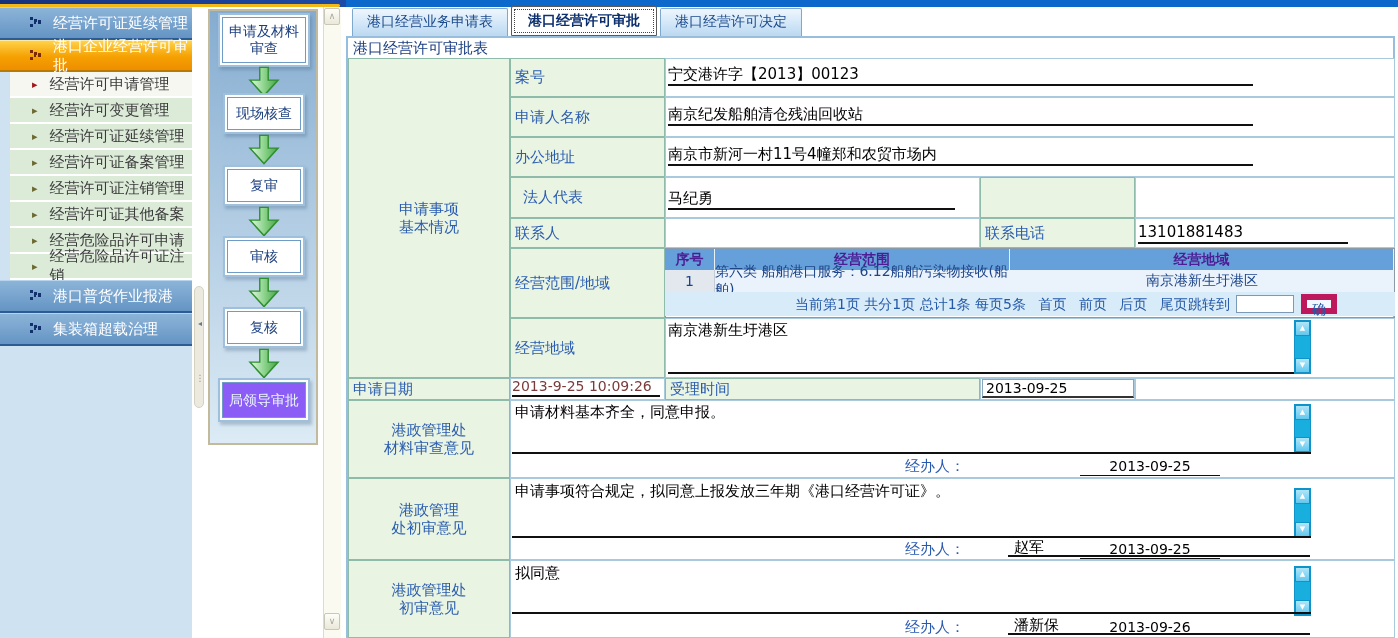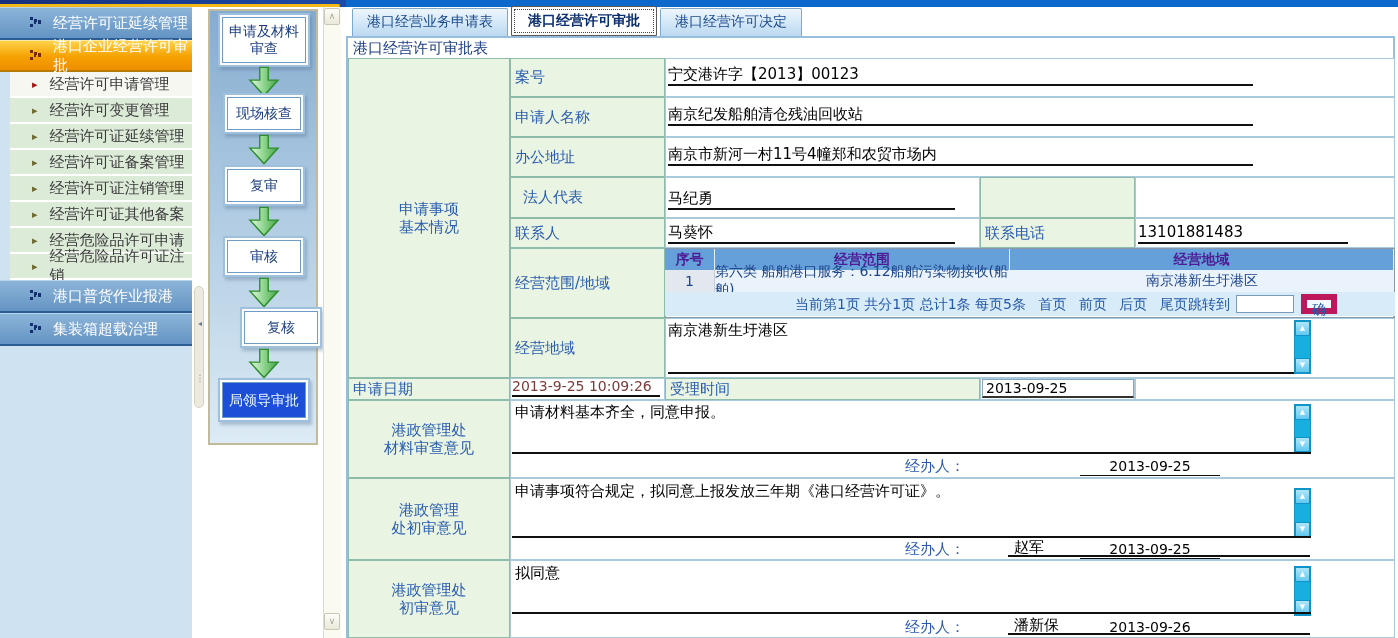--- a/index.html
+++ b/index.html
@@ -39,21 +39,21 @@
 
   
   .flowcol { position:absolute; left:206px; top:7px; width:117px; height:631px; background:#fff; }
   .flowpanel { position:absolute; left:208px; top:9px; width:110px; height:436px;
     border:2px solid #c3ba9c;
     background:linear-gradient(180deg,#85acd0 0%,#aac7e0 40%,#dcebf5 100%); }
   .fbox { position:absolute; background:#fff; color:#1c3f7e; font-size:14px; line-height:17px;
     display:flex; align-items:center; justify-content:center; text-align:center; cursor:pointer;
     border:1px solid #6f9cc6;
     box-shadow:0 0 0 2px #fdfdfd,0 0 0 4px #9fc0dc,2px 3px 3px 4px rgba(80,110,140,.35); }
-  .fbox.active { background:#1d4ed8; color:#eaf7ff; }
+  .fbox.active { background:#8b5cf6; color:#eaf7ff; }
   .farrow { position:absolute; width:34px; height:31px; }
 
   
   .vscroll { position:absolute; left:323px; top:7px; width:18px; height:631px; background:#fafaf0;
     border-left:1px solid #dcdccd; }
   .vbtn { position:absolute; left:324px; width:16px; height:17px;
     background:linear-gradient(#fefefa,#e9e8d9); border:1px solid #c9c8b6; border-radius:2px;
     color:#a9a896; font-size:9px; line-height:15px; text-align:center; cursor:pointer; }
 
   
@@ -242,21 +242,21 @@
   </div>
   <svg class="farrow" style="left:247px; top:206px;" viewBox="0 0 24 22">
     <path d="M9 1 h6 v9 h7 L12 21 L2 10 h7 z" fill="url(#agrad)" stroke="#2f8f2f" stroke-width="1"></path>
   </svg>
   <div class="fbox" style="left:227px; top:240px; width:74px; height:33px;">
     <span>审核</span>
   </div>
   <svg class="farrow" style="left:247px; top:277px;" viewBox="0 0 24 22">
     <path d="M9 1 h6 v9 h7 L12 21 L2 10 h7 z" fill="url(#agrad)" stroke="#2f8f2f" stroke-width="1"></path>
   </svg>
-  <div class="fbox" style="left:227px; top:311px; width:74px; height:33px;margin-left:17px;">
+  <div class="fbox" style="left:227px; top:311px; width:74px; height:33px;">
     <span>复核</span>
   </div>
   <svg class="farrow" style="left:247px; top:348px;" viewBox="0 0 24 22">
     <path d="M9 1 h6 v9 h7 L12 21 L2 10 h7 z" fill="url(#agrad)" stroke="#2f8f2f" stroke-width="1"></path>
   </svg>
   <div class="fbox active" style="left:222px; top:382px; width:84px; height:36px;">
     <span>局领导审批</span>
   </div>
 
   <div class="vscroll"></div>
@@ -289,21 +289,20 @@
   <div class="uin" style="left:668px; top:144px; width:585px;">南京市新河一村11号4幢郑和农贸市场内</div>
 
   <div class="cell green lab" style="left:510px; top:177px; width:155px; height:41px;padding-left:12px;">法人代表</div>
   <div class="cell white" style="left:665px; top:177px; width:315px; height:41px;"></div>
   <div class="uin" style="left:668px; top:188px; width:287px;">马纪勇</div>
   <div class="cell green" style="left:980px; top:177px; width:155px; height:41px;"></div>
   <div class="cell white" style="left:1135px; top:177px; width:260px; height:41px;"></div>
 
   <div class="cell green lab" style="left:510px; top:218px; width:155px; height:30px;">联系人</div>
   <div class="cell white" style="left:665px; top:218px; width:315px; height:30px;"></div>
-  <div class="uin" style="left:668px; top:222px; width:287px;">马葵怀</div>
   <div class="cell green lab" style="left:980px; top:218px; width:155px; height:30px;">联系电话</div>
   <div class="cell white" style="left:1135px; top:218px; width:260px; height:30px;"></div>
   <div class="uin" style="left:1138px; top:222px; width:210px;">13101881483</div>
 
   <div class="cell green lab" style="left:510px; top:248px; width:155px; height:70px;">经营范围/地域</div>
   <div class="cell" style="left:665px; top:248px; width:730px; height:70px; border:1px solid #8a9aa8;"></div>
   <div class="ithead" style="left:665px; top:249px; width:50px; height:21px;">序号</div>
   <div class="ithead" style="left:715px; top:249px; width:295px; height:21px;">经营范围</div>
   <div class="ithead" style="left:1010px; top:249px; width:384px; height:21px;">经营地域</div>
   <div class="itcell" style="left:665px; top:270px; width:50px; height:22px; background:#e2e8ee; border-right:1px solid #c4ccd4;">1</div>

